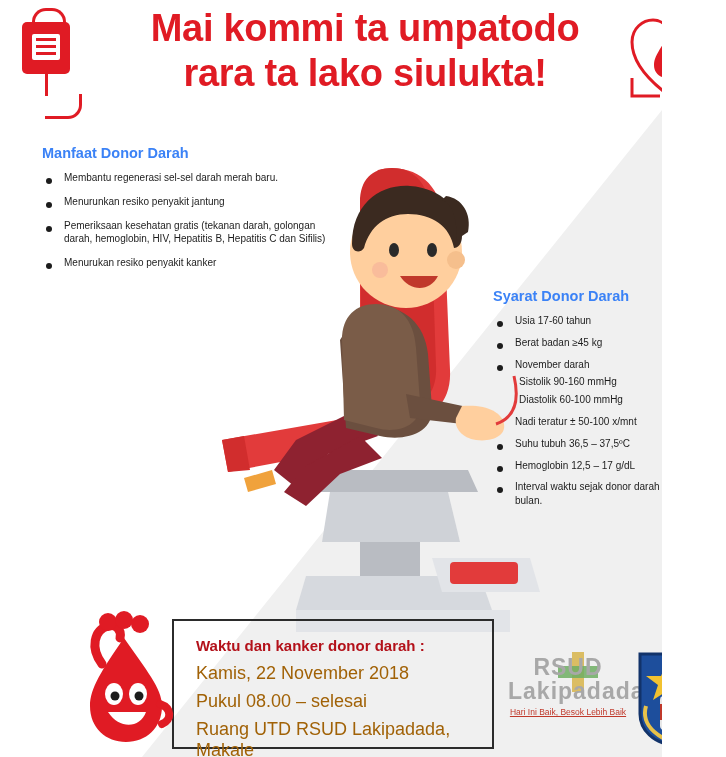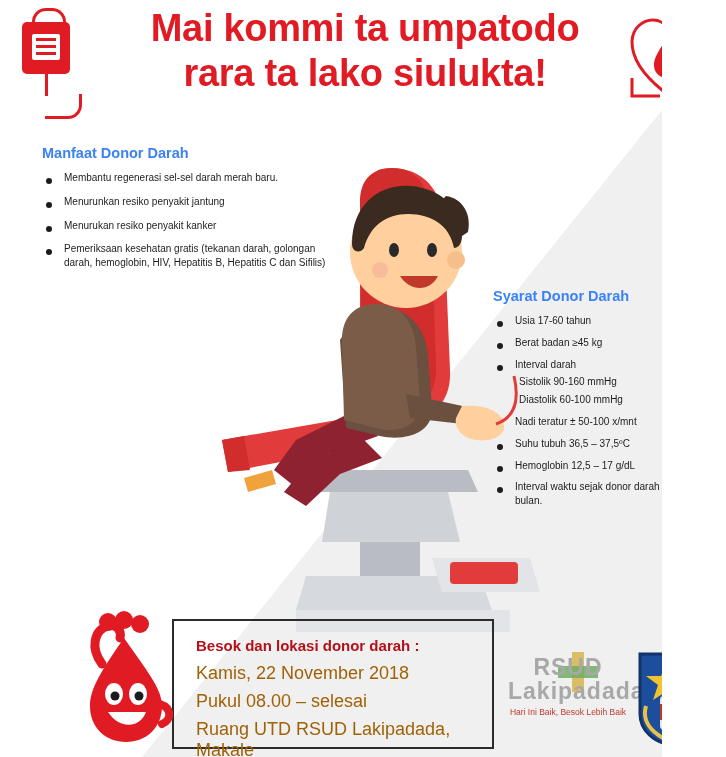--- a/index.html
+++ b/index.html
@@ -223,20 +223,21 @@
     color: #a8a8a8;
     font-size: 23px;
     font-weight: bold;
     letter-spacing: 1px;
     line-height: 1.05;
   }
   .logo-rsud .lg-sub {
     color: #c0392b;
     font-size: 8.5px;
     margin-top: 4px;
+    text-decoration: underline;
   }
   .logo-cross {
     position: absolute;
     left: 556px;
     top: 650px;
     width: 44px;
     height: 44px;
   }
   .logo-crest {
     position: absolute;
@@ -279,32 +280,32 @@
         <path d="M2 62 L 2 80 L 30 80" fill="none" stroke="#e01b24" stroke-width="3"></path>
       </svg>
     </div>
   </div>
 
   <div class="benefits">
     <div class="sect-title">Manfaat Donor Darah</div>
     <ul class="bullets">
       <li>Membantu regenerasi sel-sel darah merah baru.</li>
       <li>Menurunkan resiko penyakit jantung</li>
+      <li>Pemeriksaan kesehatan gratis (tekanan darah, golongan darah, hemoglobin, HIV, Hepatitis B, Hepatitis C dan Sifilis)</li>
       <li>Menurukan resiko penyakit kanker</li>
-      <li>Pemeriksaan kesehatan gratis (tekanan darah, golongan darah, hemoglobin, HIV, Hepatitis B, Hepatitis C dan Sifilis)</li>
     </ul>
   </div>
 
   <div class="requirements">
     <div class="sect-title">Syarat Donor Darah</div>
     <ul class="bullets">
       <li>Usia 17-60 tahun</li>
       <li>Berat badan ≥45 kg</li>
       <li>
-        <span>Interval darah</span>
+        <span>November darah</span>
         <span class="sub-line">Sistolik 90-160 mmHg</span>
         <span class="sub-line">Diastolik 60-100 mmHg</span>
       </li>
       <li>Nadi teratur ± 50-100 x/mnt</li>
       <li>Suhu tubuh 36,5 – 37,5ºC</li>
       <li>Hemoglobin 12,5 – 17 g/dL</li>
       <li>Interval waktu sejak donor darah terakhir 3 bulan.</li>
     </ul>
   </div>
 
@@ -349,21 +350,21 @@
       <ellipse cx="184" cy="110" rx="5" ry="7" fill="#2a2a2a"></ellipse>
       <ellipse cx="222" cy="110" rx="5" ry="7" fill="#2a2a2a"></ellipse>
 
       <path d="M190 136 C 200 152, 220 152, 228 136 Z" fill="#c0392b"></path>
 
       <circle cx="170" cy="130" r="8" fill="#f7b79a" opacity="0.8"></circle>
     </svg>
   </div>
 
   <div class="infobox">
-    <div class="ib-title">Besok dan lokasi donor darah :</div>
+    <div class="ib-title">Waktu dan kanker donor darah :</div>
     <div class="ib-line">Kamis, 22 November 2018</div>
     <div class="ib-line">Pukul 08.00 – selesai</div>
     <div class="ib-line">Ruang UTD RSUD Lakipadada, Makale</div>
   </div>
 
   <div class="mascot">
     <svg width="112" height="140" viewBox="0 0 112 140">
 
       <path d="M34 56 C 22 40, 26 22, 40 18 C 48 16, 54 22, 52 30" fill="none" stroke="#e01b24" stroke-width="9" stroke-linecap="round"></path>
       <circle cx="40" cy="14" r="9" fill="#e01b24"></circle>

